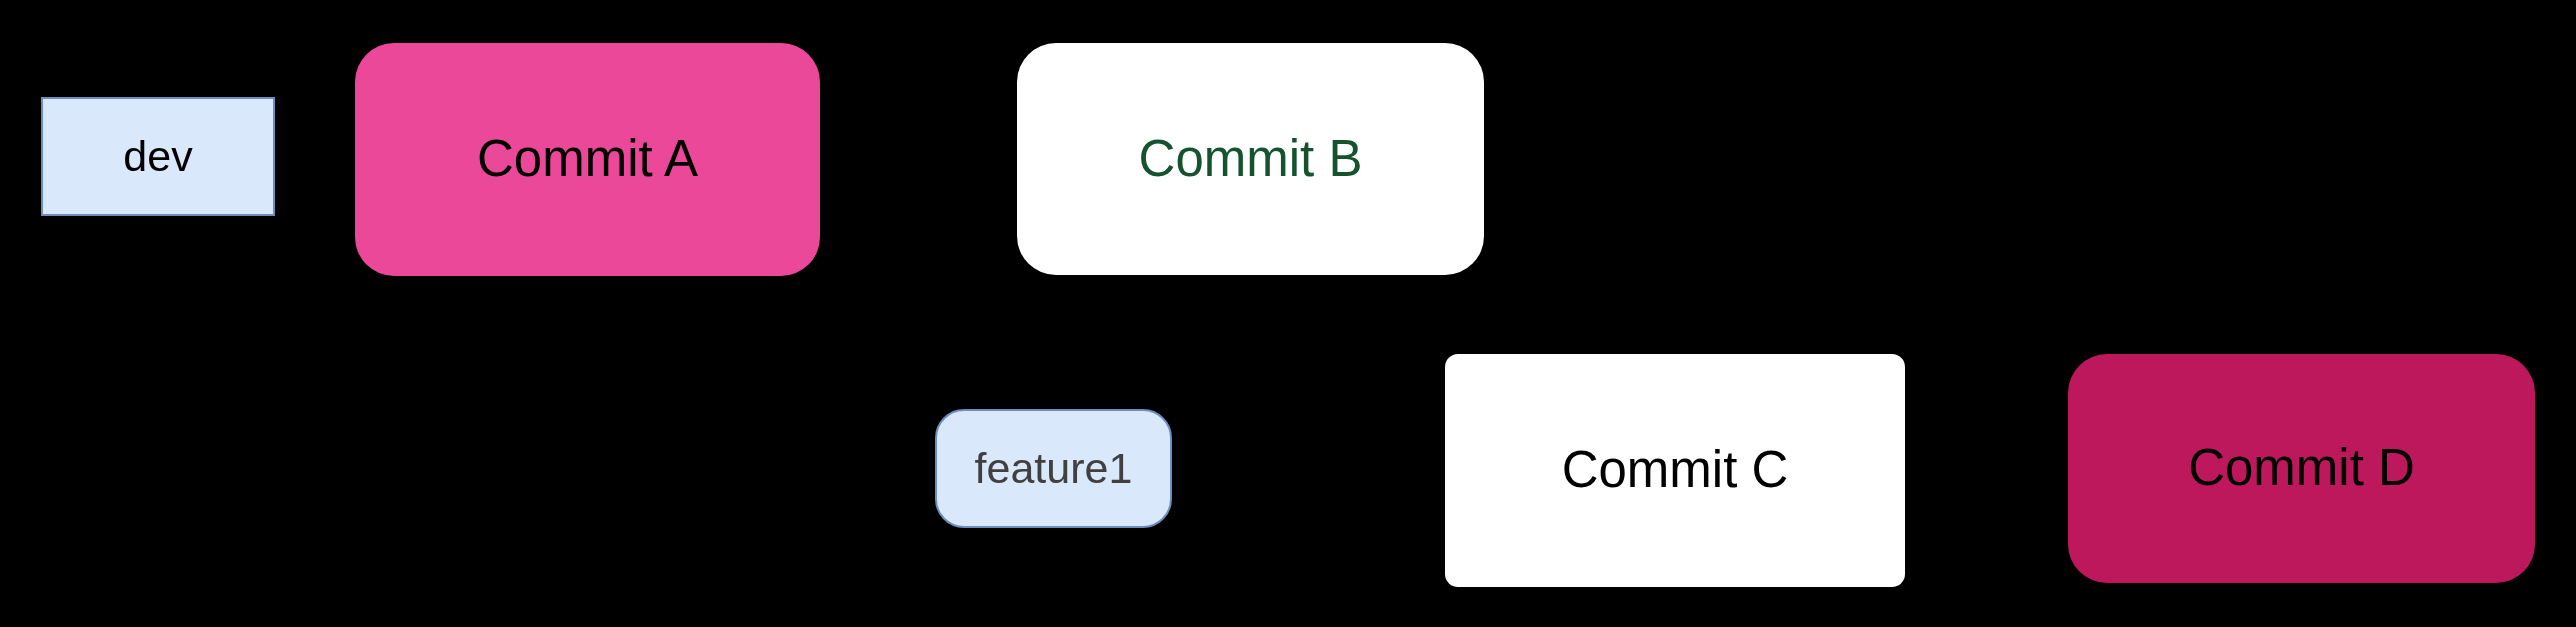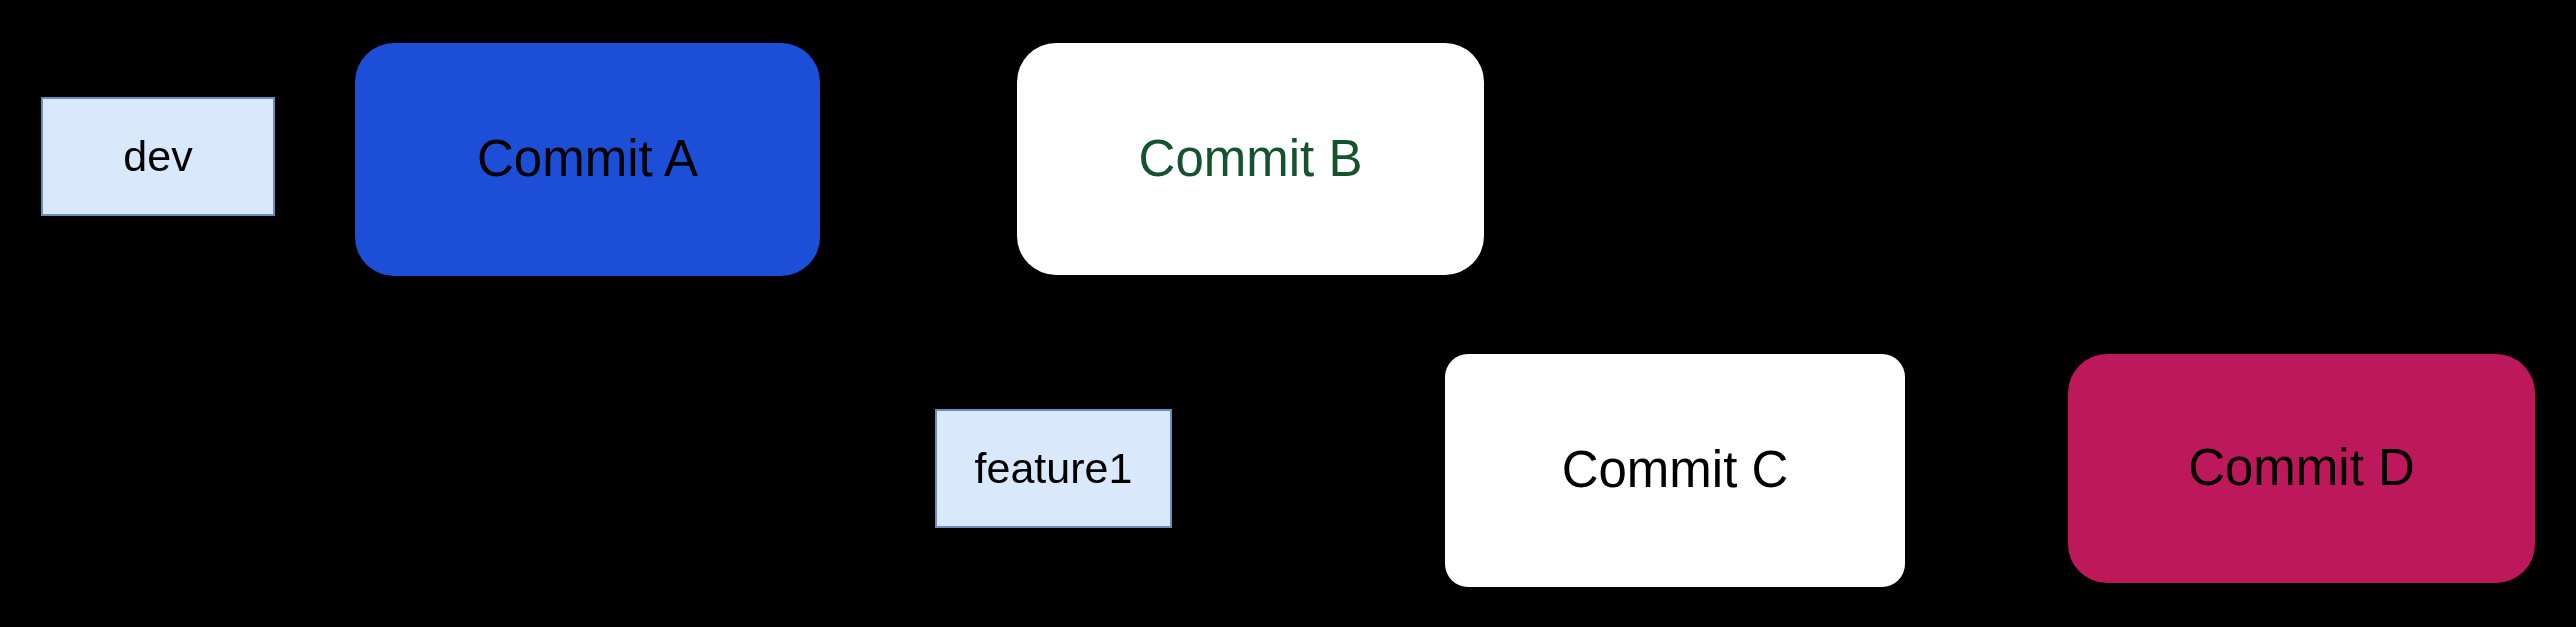--- a/index.html
+++ b/index.html
@@ -53,33 +53,33 @@
 </style>
 </head>
 <body>
 
 <div id="canvas" style="width: 2576px; height: 593px; background: rgb(0, 0, 0);">
 
   <div class="node label-node" style="left: 41px; top: 97px; width: 234px; height: 119px; font-size: 43px; background: rgb(218, 232, 252); border-color: rgb(108, 142, 191); color: rgb(0, 0, 0);">
     <span class="node-text">dev</span>
   </div>
 
-  <div class="node commit-node" style="left: 355px; top: 43px; width: 465px; height: 233px; font-size: 51px; background: #1d4ed8; color: rgb(0, 0, 0); border-radius: 39px;">
+  <div class="node commit-node" style="left: 355px; top: 43px; width: 465px; height: 233px; font-size: 51px; background: #ec4899; color: rgb(0, 0, 0); border-radius: 39px;">
     <span class="node-text">Commit A</span>
   </div>
 
   <div class="node commit-node" style="left: 1017px; top: 43px; width: 467px; height: 232px; font-size: 51px; background: rgb(255, 255, 255); color: #14532d; border-radius: 39px;">
     <span class="node-text">Commit B</span>
   </div>
 
-  <div class="node label-node" style="left: 935px; top: 409px; width: 237px; height: 119px; font-size: 43px; background: rgb(218, 232, 252); border-color: rgb(108, 142, 191); color: #000000;">
+  <div class="node label-node" style="left: 935px; top: 409px; width: 237px; height: 119px; font-size: 43px; background: rgb(218, 232, 252); border-color: rgb(108, 142, 191); color: #404040; border-radius: 29px;">
     <span class="node-text">feature1</span>
   </div>
 
-  <div class="node commit-node" style="left: 1445px; top: 354px; width: 460px; height: 233px; font-size: 51px; background: rgb(255, 255, 255); color: rgb(0, 0, 0); border-radius: 23px;">
+  <div class="node commit-node" style="left: 1445px; top: 354px; width: 460px; height: 233px; font-size: 51px; background: rgb(255, 255, 255); color: rgb(0, 0, 0); border-radius: 13px;">
     <span class="node-text">Commit C</span>
   </div>
 
   <div class="node commit-node" style="left: 2068px; top: 354px; width: 467px; height: 229px; font-size: 51px; background: #be185d; color: rgb(0, 0, 0); border-radius: 39px;">
     <span class="node-text">Commit D</span>
   </div>
 
 </div>
 
 

